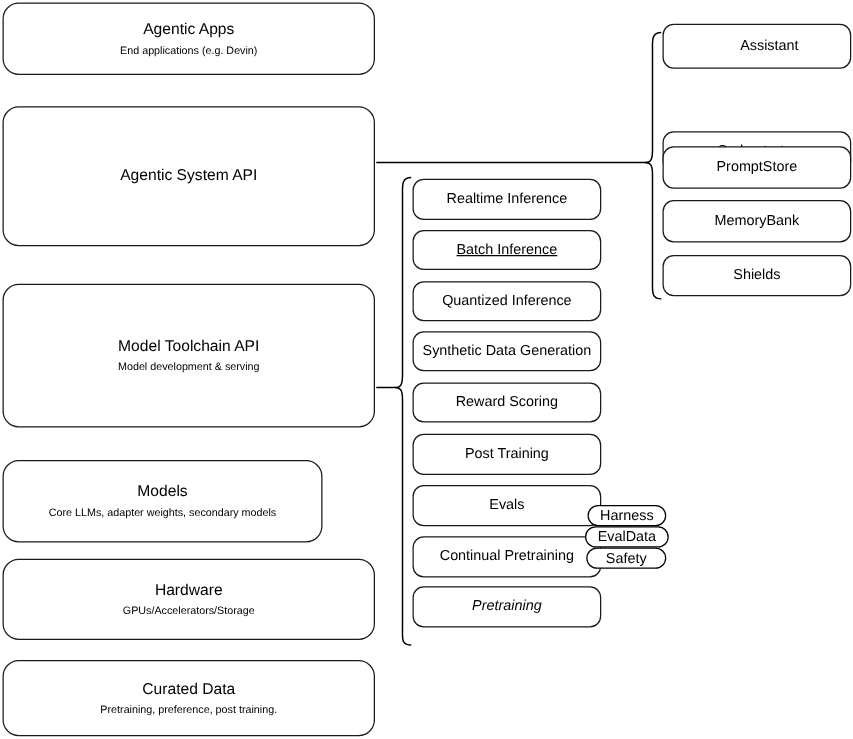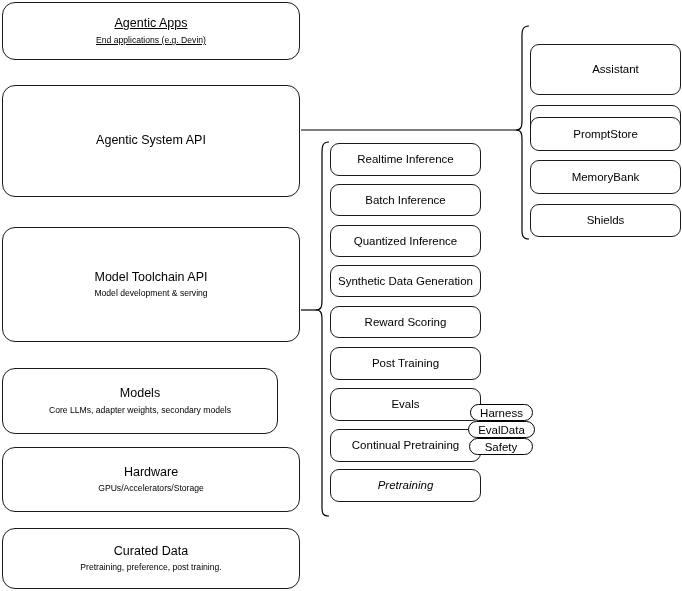--- a/index.html
+++ b/index.html
@@ -84,35 +84,35 @@
     fill: none;
     stroke: #000000;
     stroke-width: 1.2px;
   }
 </style>
 </head>
 <body>
 
 <div id="canvas">
 
-  <div class="node layer-box" style="left:2px;  top:2px;   width:298px; height:58px;text-decoration:underline;">
+  <div class="node layer-box" style="left:2px;  top:2px;   width:298px; height:58px;">
     <div class="title">Agentic Apps</div>
     <div class="subtitle">End applications (e.g. Devin)</div>
   </div>
 
   <div class="node layer-box" style="left:2px;  top:85px;  width:298px; height:112px;">
     <div class="title">Agentic System API</div>
   </div>
 
   <div class="node layer-box" style="left:2px;  top:227px; width:298px; height:115px;">
     <div class="title">Model Toolchain API</div>
     <div class="subtitle">Model development &amp; serving</div>
   </div>
 
-  <div class="node layer-box" style="left:2px;  top:368px; width:276px; height:66px;">
+  <div class="node layer-box" style="left:2px;  top:368px; width:256px; height:66px;">
     <div class="title">Models</div>
     <div class="subtitle">Core LLMs, adapter weights, secondary models</div>
   </div>
 
   <div class="node layer-box" style="left:2px;  top:447px; width:298px; height:65px;">
     <div class="title">Hardware</div>
     <div class="subtitle">GPUs/Accelerators/Storage</div>
   </div>
 
   <div class="node layer-box" style="left:2px;  top:528px; width:298px; height:61px;">
@@ -139,21 +139,21 @@
              C 321 310 322 313 322 320
              L 322 503
              C 322 511 321 516 329 516"></path>
 
     <line x1="301" y1="310" x2="317" y2="310"></line>
   </svg>
 
   <div class="node cap-box" style="left:330px; top:143px; width:151px; height:33px;">
     <div class="title">Realtime Inference</div>
   </div>
-  <div class="node cap-box" style="left:330px; top:184px; width:151px; height:32px;">
+  <div class="node cap-box" style="left:330px; top:184px; width:151px; height:32px;text-decoration:underline;">
     <div class="title">Batch Inference</div>
   </div>
   <div class="node cap-box" style="left:330px; top:225px; width:151px; height:32px;">
     <div class="title">Quantized Inference</div>
   </div>
   <div class="node cap-box" style="left:330px; top:265px; width:151px; height:32px;">
     <div class="title">Synthetic Data Generation</div>
   </div>
   <div class="node cap-box" style="left:330px; top:306px; width:151px; height:32px;">
     <div class="title">Reward Scoring</div>
@@ -168,21 +168,21 @@
     <div class="title">Continual Pretraining</div>
   </div>
   <div class="node cap-box" style="left:330px; top:469px; width:151px; height:33px;font-style:italic;">
     <div class="title">Pretraining</div>
   </div>
 
   <div class="pill" style="left:470px; top:376px; width:63px; height:17px;">Harness</div>
   <div class="pill" style="left:468px; top:393px; width:67px; height:17px;">EvalData</div>
   <div class="pill" style="left:469px; top:410px; width:64px; height:17px;">Safety</div>
 
-  <div class="node cap-box" style="left:530px; top:44px;  width:151px; height:51px;padding-left:20px;">
+  <div class="node cap-box" style="left:530px; top:19px;  width:151px; height:36px;padding-left:20px;">
     <div class="title">Assistant</div>
   </div>
   <div class="node cap-box" style="left:530px; top:74px;  width:151px; height:33px;margin-top:31px;">
     <div class="title">Orchestrator</div>
   </div>
   <div class="node cap-box" style="left:530px; top:117px; width:151px; height:34px;">
     <div class="title">PromptStore</div>
   </div>
   <div class="node cap-box" style="left:530px; top:160px; width:151px; height:34px;">
     <div class="title">MemoryBank</div>

